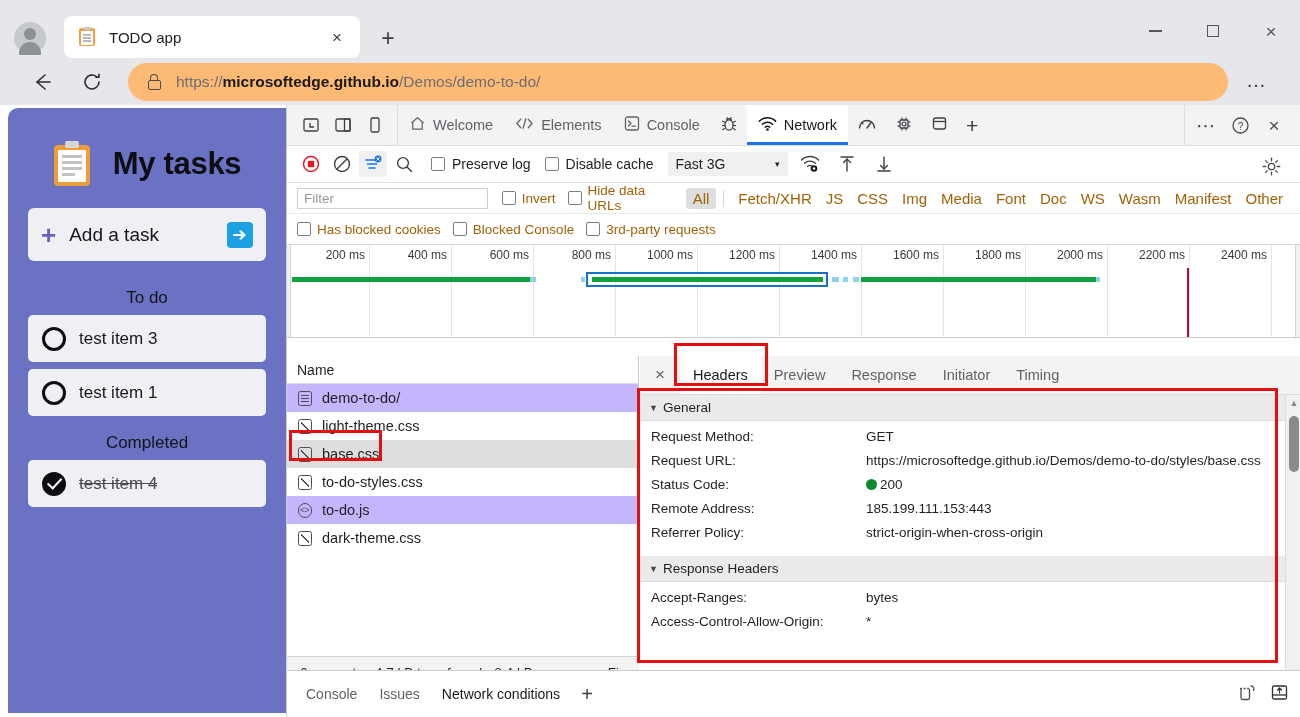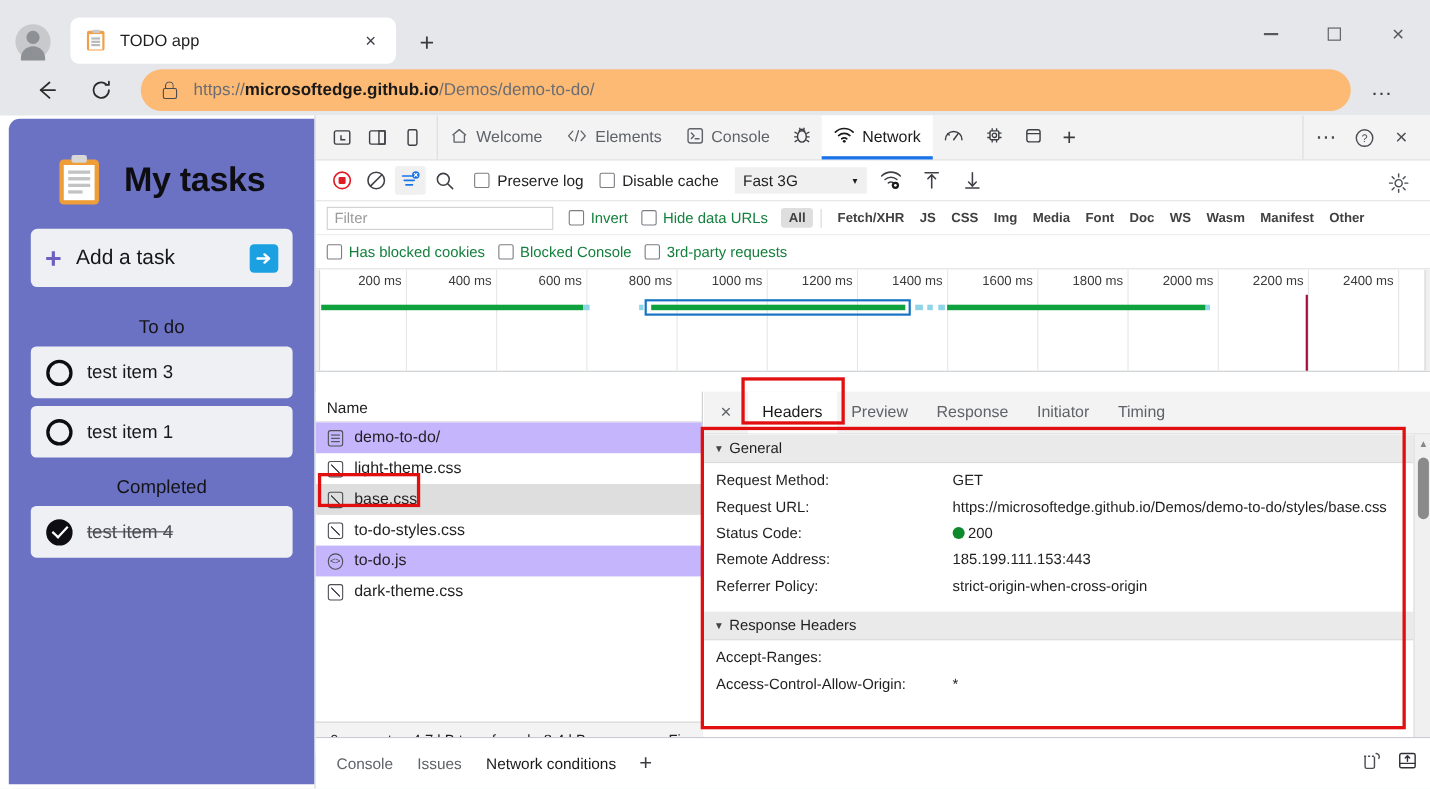--- a/index.html
+++ b/index.html
@@ -178,22 +178,22 @@
 
   .dt-filterbar {
     height:31px; background:#ffffff; border-bottom:1px solid #e8e8e8;
     display:flex; align-items:center; padding:0 10px; gap:0;
   }
   .filter-input {
     width:206px; height:21px; border:1px solid #cfcfcf; background:#fff;
     font-size:13.5px; color:#9a9a9a; padding:0 6px; display:flex; align-items:center;
     margin-right:14px;
   }
-  .fb-cb { display:flex; align-items:center; gap:6px; margin-right:12px; font-size:13.5px; color:#15803d; }
-  .type-chip { font-size:12px; color:#404040; padding:2px 7px; border-radius:3px; white-space:nowrap;font-weight:bold; }
+  .fb-cb { display:flex; align-items:center; gap:6px; margin-right:12px; font-size:13.5px; color:#a16207; }
+  .type-chip { font-size:15px; color:#a16207; padding:2px 7px; border-radius:3px; white-space:nowrap; }
   .type-chip.active { background:#dedede; }
   .type-divider { width:1px; height:17px; background:#d8d8d8; margin:0 7px; }
 
   .dt-filterbar2 {
     height:31px; background:#ffffff; border-bottom:1px solid #d8d8d8;
     display:flex; align-items:center; padding:0 10px;
   }
 
   
   .dt-overview { height:93px; background:#ffffff; position:relative; border-bottom:1px solid #c9ccd0; overflow:hidden; }
@@ -779,20 +779,21 @@
           </div>
         </div>
 
         <div class="sec-header" style="margin-top:11px;">
           <span class="tri">▼</span>
           <span>Response Headers</span>
         </div>
         <div style="padding-top:4px;">
           <div class="kv-row">
             <div class="kv-key">Accept-Ranges:</div>
+            <div class="kv-val">bytes</div>
           </div>
           <div class="kv-row">
             <div class="kv-key">Access-Control-Allow-Origin:</div>
             <div class="kv-val">*</div>
           </div>
         </div>
       </div>
 
       <div class="detail-scrollbar">
         <div class="sb-arrow">▲</div>

